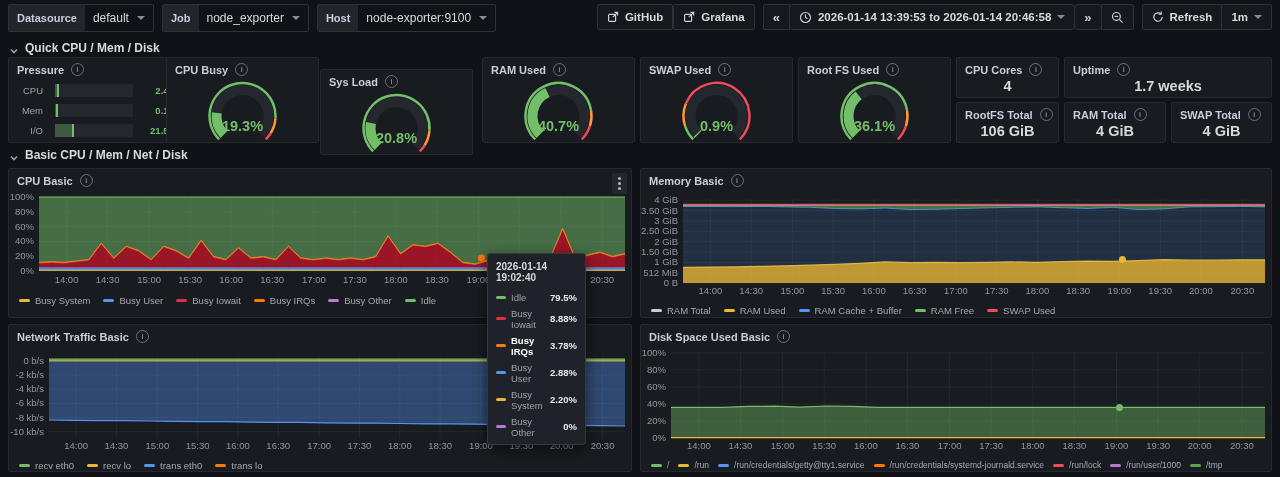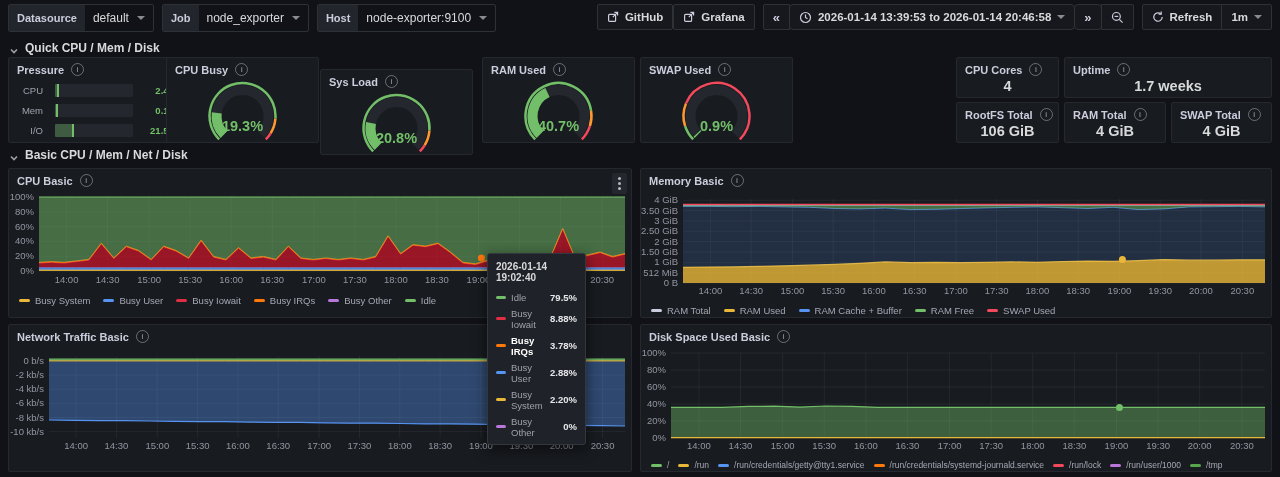--- a/index.html
+++ b/index.html
@@ -268,20 +268,36 @@
         <svg width="151" height="63">
           <path d="M57.12 55.38 A26 26 0 1 1 93.88 55.38" stroke="#24272d" stroke-width="10" fill="none"></path>
           <path d="M57.12 55.38 A26 26 0 0 1 56.18 54.40" stroke="#73bf69" stroke-width="10" fill="none"></path>
           <path d="M52.17 60.33 A33 33 0 0 1 44.12 47.20" stroke="#73bf69" stroke-width="2.5" fill="none"></path>
           <path d="M44.12 47.20 A33 33 0 0 1 45.01 24.37" stroke="#ff9830" stroke-width="2.5" fill="none"></path>
           <path d="M45.01 24.37 A33 33 0 1 1 98.83 60.33" stroke="#f2495c" stroke-width="2.5" fill="none"></path>
           <text x="75.5" y="52" text-anchor="middle" class="gval">0.9%</text>
         </svg>
       </div>
   </div>
+  <div class="panel" id="p-g4">
+    <div class="ptitle">
+        <span>Root FS Used</span>
+        <span class="info"></span>
+      </div>
+    <div class="gauge">
+        <svg width="151" height="63">
+          <path d="M57.12 55.38 A26 26 0 1 1 93.88 55.38" stroke="#24272d" stroke-width="10" fill="none"></path>
+          <path d="M57.12 55.38 A26 26 0 0 1 59.66 16.38" stroke="#73bf69" stroke-width="10" fill="none"></path>
+          <path d="M52.17 60.33 A33 33 0 1 1 108.09 31.84" stroke="#73bf69" stroke-width="2.5" fill="none"></path>
+          <path d="M108.09 31.84 A33 33 0 0 1 106.88 47.20" stroke="#ff9830" stroke-width="2.5" fill="none"></path>
+          <path d="M106.88 47.20 A33 33 0 0 1 98.83 60.33" stroke="#f2495c" stroke-width="2.5" fill="none"></path>
+          <text x="75.5" y="52" text-anchor="middle" class="gval">36.1%</text>
+        </svg>
+      </div>
+  </div>
 
   <div class="panel" id="p-stat0">
     <div class="ptitle">
         <span>CPU Cores</span>
         <span class="info"></span>
       </div>
     <div class="statval">4</div>
   </div>
   <div class="panel" id="p-stat1">
     <div class="ptitle">
@@ -526,21 +542,38 @@
           <text x="512.3199999999999" y="124" text-anchor="middle" class="axlab">19:30</text>
           <line x1="552.64" x2="552.64" y1="31" y2="113" stroke="rgba(204,204,220,0.07)"></line>
           <text x="552.64" y="124" text-anchor="middle" class="axlab">20:00</text>
           <line x1="593.536" x2="593.536" y1="31" y2="113" stroke="rgba(204,204,220,0.07)"></line>
           <text x="593.536" y="124" text-anchor="middle" class="axlab">20:30</text>
           <path d="M40.0 35.9 L65.0 35.9 L90.1 35.9 L115.1 35.9 L140.2 35.9 L165.2 35.9 L190.3 35.9 L215.3 35.9 L240.3 35.9 L265.4 35.9 L290.4 35.9 L315.5 35.9 L340.5 35.9 L365.6 35.9 L390.6 35.9 L415.7 35.9 L440.7 35.9 L465.7 35.9 L490.8 35.9 L515.8 35.9 L540.9 35.9 L565.9 35.9 L591.0 35.9 L616.0 35.9 L616.0 101.0 L591.0 100.6 L565.9 100.3 L540.9 100.3 L515.8 99.9 L490.8 99.6 L465.7 99.2 L440.7 98.9 L415.7 98.9 L390.6 98.5 L365.6 98.2 L340.5 98.2 L315.5 97.8 L290.4 97.4 L265.4 97.4 L240.3 97.1 L215.3 96.7 L190.3 96.7 L165.2 96.4 L140.2 96.0 L115.1 95.7 L90.1 95.7 L65.0 95.3 L40.0 95.0 Z" fill="rgba(87,148,242,0.38)" stroke="none"></path>
           <polyline points="40.0,95.0 65.0,95.3 90.1,95.7 115.1,95.7 140.2,96.0 165.2,96.4 190.3,96.7 215.3,96.7 240.3,97.1 265.4,97.4 290.4,97.4 315.5,97.8 340.5,98.2 365.6,98.2 390.6,98.5 415.7,98.9 440.7,98.9 465.7,99.2 490.8,99.6 515.8,99.9 540.9,100.3 565.9,100.3 591.0,100.6 616.0,101.0" fill="none" stroke="#5794f2" stroke-width="1.2"></polyline>
           <path d="M40.0 34.0 L65.0 34.0 L90.1 34.0 L115.1 34.0 L140.2 34.0 L165.2 34.0 L190.3 34.0 L215.3 34.0 L240.3 34.0 L265.4 34.0 L290.4 34.0 L315.5 34.0 L340.5 34.0 L365.6 34.0 L390.6 34.0 L415.7 34.0 L440.7 34.0 L465.7 34.0 L490.8 34.0 L515.8 34.0 L540.9 34.0 L565.9 34.0 L591.0 34.0 L616.0 34.0 L616.0 35.9 L591.0 35.9 L565.9 35.9 L540.9 35.9 L515.8 35.9 L490.8 35.9 L465.7 35.9 L440.7 35.9 L415.7 35.9 L390.6 35.9 L365.6 35.9 L340.5 35.9 L315.5 35.9 L290.4 35.9 L265.4 35.9 L240.3 35.9 L215.3 35.9 L190.3 35.9 L165.2 35.9 L140.2 35.9 L115.1 35.9 L90.1 35.9 L65.0 35.9 L40.0 35.9 Z" fill="rgba(115,191,105,0.7)" stroke="none"></path>
           <polyline points="40.0,34.0 65.0,34.0 90.1,34.0 115.1,34.0 140.2,34.0 165.2,34.0 190.3,34.0 215.3,34.0 240.3,34.0 265.4,34.0 290.4,34.0 315.5,34.0 340.5,34.0 365.6,34.0 390.6,34.0 415.7,34.0 440.7,34.0 465.7,34.0 490.8,34.0 515.8,34.0 540.9,34.0 565.9,34.0 591.0,34.0 616.0,34.0" fill="none" stroke="#73bf69" stroke-width="1.2"></polyline>
           <polyline points="40.0,35.9 65.0,35.9 90.1,35.9 115.1,35.9 140.2,35.9 165.2,35.9 190.3,35.9 215.3,35.9 240.3,35.9 265.4,35.9 290.4,35.9 315.5,35.9 340.5,35.9 365.6,35.9 390.6,35.9 415.7,35.9 440.7,35.9 465.7,35.9 490.8,35.9 515.8,35.9 540.9,35.9 565.9,35.9 591.0,35.9 616.0,35.9" fill="none" stroke="#eab839" stroke-width="1"></polyline>
-        </svg></div>
+        </svg><div class="legend" style="top: 135px;">
+          <span class="litem">
+            <span class="dash" style="background: rgb(115, 191, 105);"></span>
+            <span>recv eth0</span>
+          </span>
+          <span class="litem">
+            <span class="dash" style="background: rgb(234, 184, 57);"></span>
+            <span>recv lo</span>
+          </span>
+          <span class="litem">
+            <span class="dash" style="background: rgb(87, 148, 242);"></span>
+            <span>trans eth0</span>
+          </span>
+          <span class="litem">
+            <span class="dash" style="background: rgb(255, 120, 10);"></span>
+            <span>trans lo</span>
+          </span>
+        </div></div>
   </div>
   <div class="panel" id="p-disk-basic">
     <div class="ptitle">
         <span>Disk Space Used Basic</span>
         <span class="info"></span>
       </div>
     <div class="chart"><svg width="630" height="146">
           <line x1="30" x2="624" y1="113" y2="113" stroke="rgba(204,204,220,0.07)"></line>
           <text x="25" y="116" text-anchor="end" class="axlab">0%</text>
           <line x1="30" x2="624" y1="96" y2="96" stroke="rgba(204,204,220,0.07)"></line>

